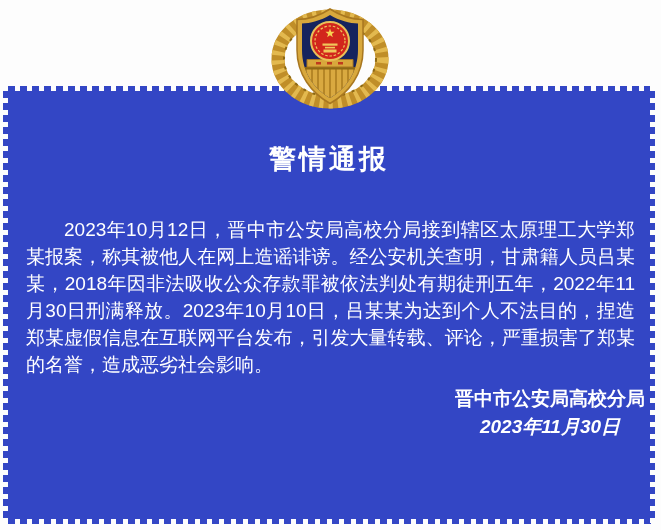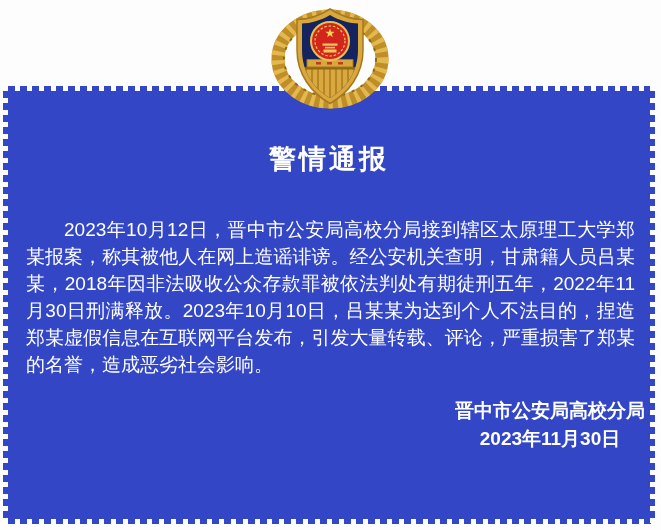--- a/index.html
+++ b/index.html
@@ -65,33 +65,33 @@
     color: #ffffff;
     font-size: 19px;
     line-height: 27px;
     text-align: justify;
   }
   .body-text p {
     margin: 0;
     text-indent: 2em;
   }
   .signature-block {
-    margin-top: 20px;
+    margin-top: 8px;
     padding-right: 10px;
     text-align: right;
     color: #ffffff;
     font-size: 19px;
     font-weight: bold;
   }
   .signature-inner {
     display: inline-block;
     text-align: center;
   }
   .signature-inner .authority { line-height: 26px; }
-  .signature-inner .date { line-height: 30px; }
+  .signature-inner .date { line-height: 30px; font-style: italic; }
 </style>
 </head>
 <body>
 
 <div class="canvas">
 
   <div class="badge-wrap">
     <svg width="120" height="112" viewBox="0 0 120 112" xmlns="http://www.w3.org/2000/svg">
       <defs>
         <clipPath id="innerShield">

